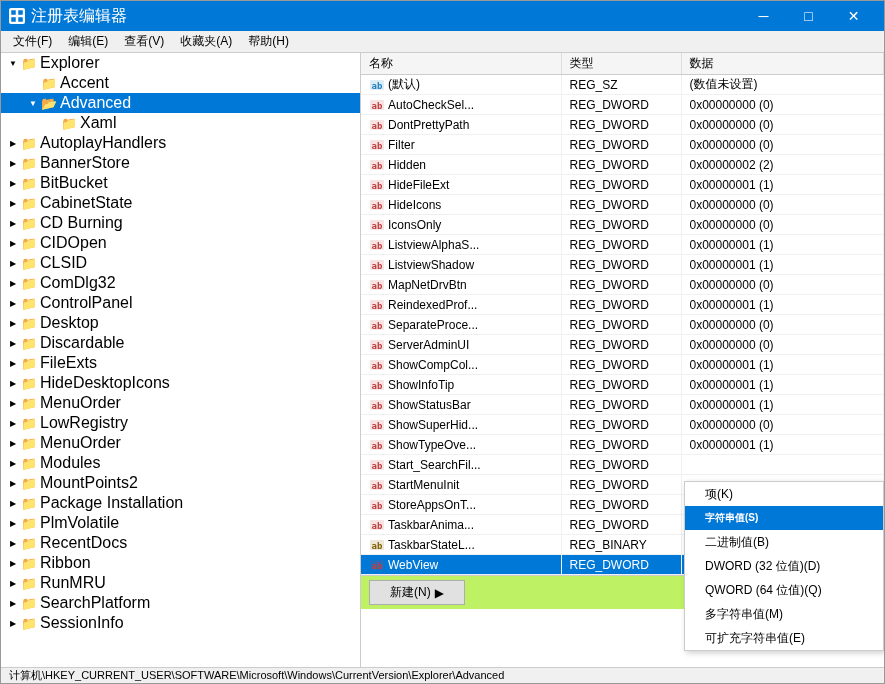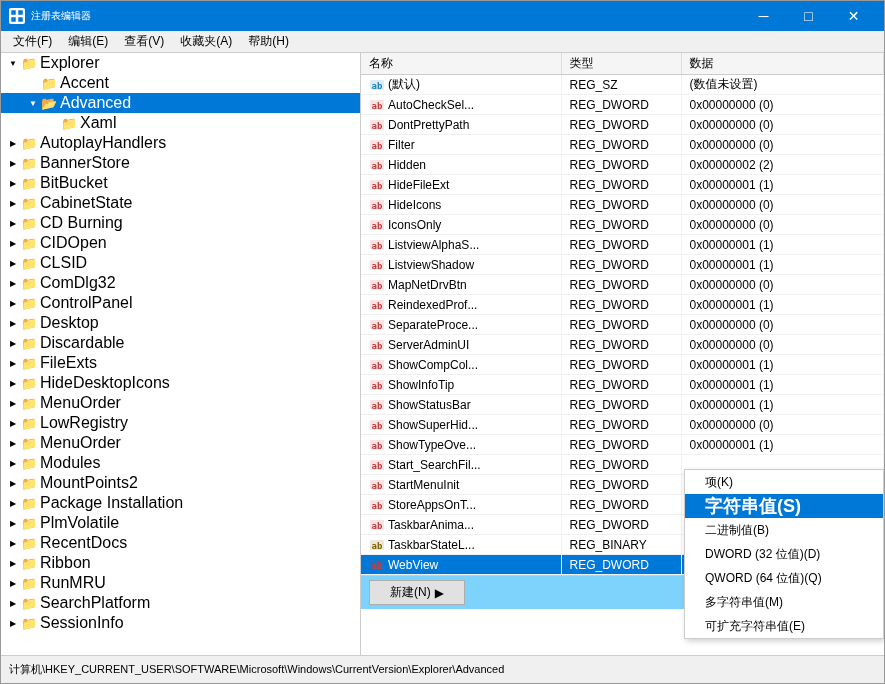--- a/index.html
+++ b/index.html
@@ -36,21 +36,21 @@
       border-radius: 2px;
       display: flex;
       align-items: center;
       justify-content: center;
       font-size: 10px;
       color: #0078d7;
       flex-shrink: 0;
     }
     .title-bar-text {
       flex: 1;
-      font-size: 10px;
+      font-size: 16px;
     }
     .title-bar-controls {
       display: flex;
       gap: 0;
     }
     .title-btn {
       width: 45px;
       height: 30px;
       background: transparent;
       border: none;
@@ -161,21 +161,21 @@
     }
     .name-cell {
       display: flex;
       align-items: center;
     }
     .status-bar {
       background: #f0f0f0;
       border-top: 1px solid #ccc;
       padding: 2px 8px;
       font-size: 11px;
-      height: 28px;
+      height: 16px;
       display: flex;
       align-items: center;
       flex-shrink: 0;
     }
     
     .context-menu {
       position: absolute;
       background: white;
       border: 1px solid #ccc;
       box-shadow: 2px 2px 6px rgba(0,0,0,0.2);
@@ -193,21 +193,21 @@
     .context-menu-item.highlighted {
       background: #0078d7;
       color: white;
     }
     .context-menu-item.highlighted .highlight-text {
       color: white;
     }
     .highlight-text {
       color: red;
       font-weight: bold;
-      font-size: 18px;
+      font-size: 10px;
     }
     .new-btn {
       background: #e1e1e1;
       border: 1px solid #adadad;
       padding: 3px 20px;
       cursor: pointer;
       font-size: 12px;
       display: flex;
       align-items: center;
       gap: 4px;
@@ -815,21 +815,21 @@
                   </span>
                   <span>WebView</span>
                 </div>
               </td>
               <td>REG_DWORD</td>
               <td></td>
             </tr>
           </tbody>
       </table>
 
-      <div style="position:sticky;bottom:0;background:#7dd3fc;border-top:1px solid #ccc;display:flex;align-items:flex-start;padding:4px 8px;gap:8px">
+      <div style="position:sticky;bottom:0;background:#bef264;border-top:1px solid #ccc;display:flex;align-items:flex-start;padding:4px 8px;gap:8px">
         <button class="new-btn">
           <span>新建(N)</span>
           <span>▶</span>
         </button>
       </div>
 
       <div class="context-menu" style="right:0;bottom:16px;min-width:200px;position:absolute">
         <div class="context-menu-item">项(K)</div>
         <div class="context-menu-item highlighted">
           <span class="highlight-text">字符串值(S)</span>

